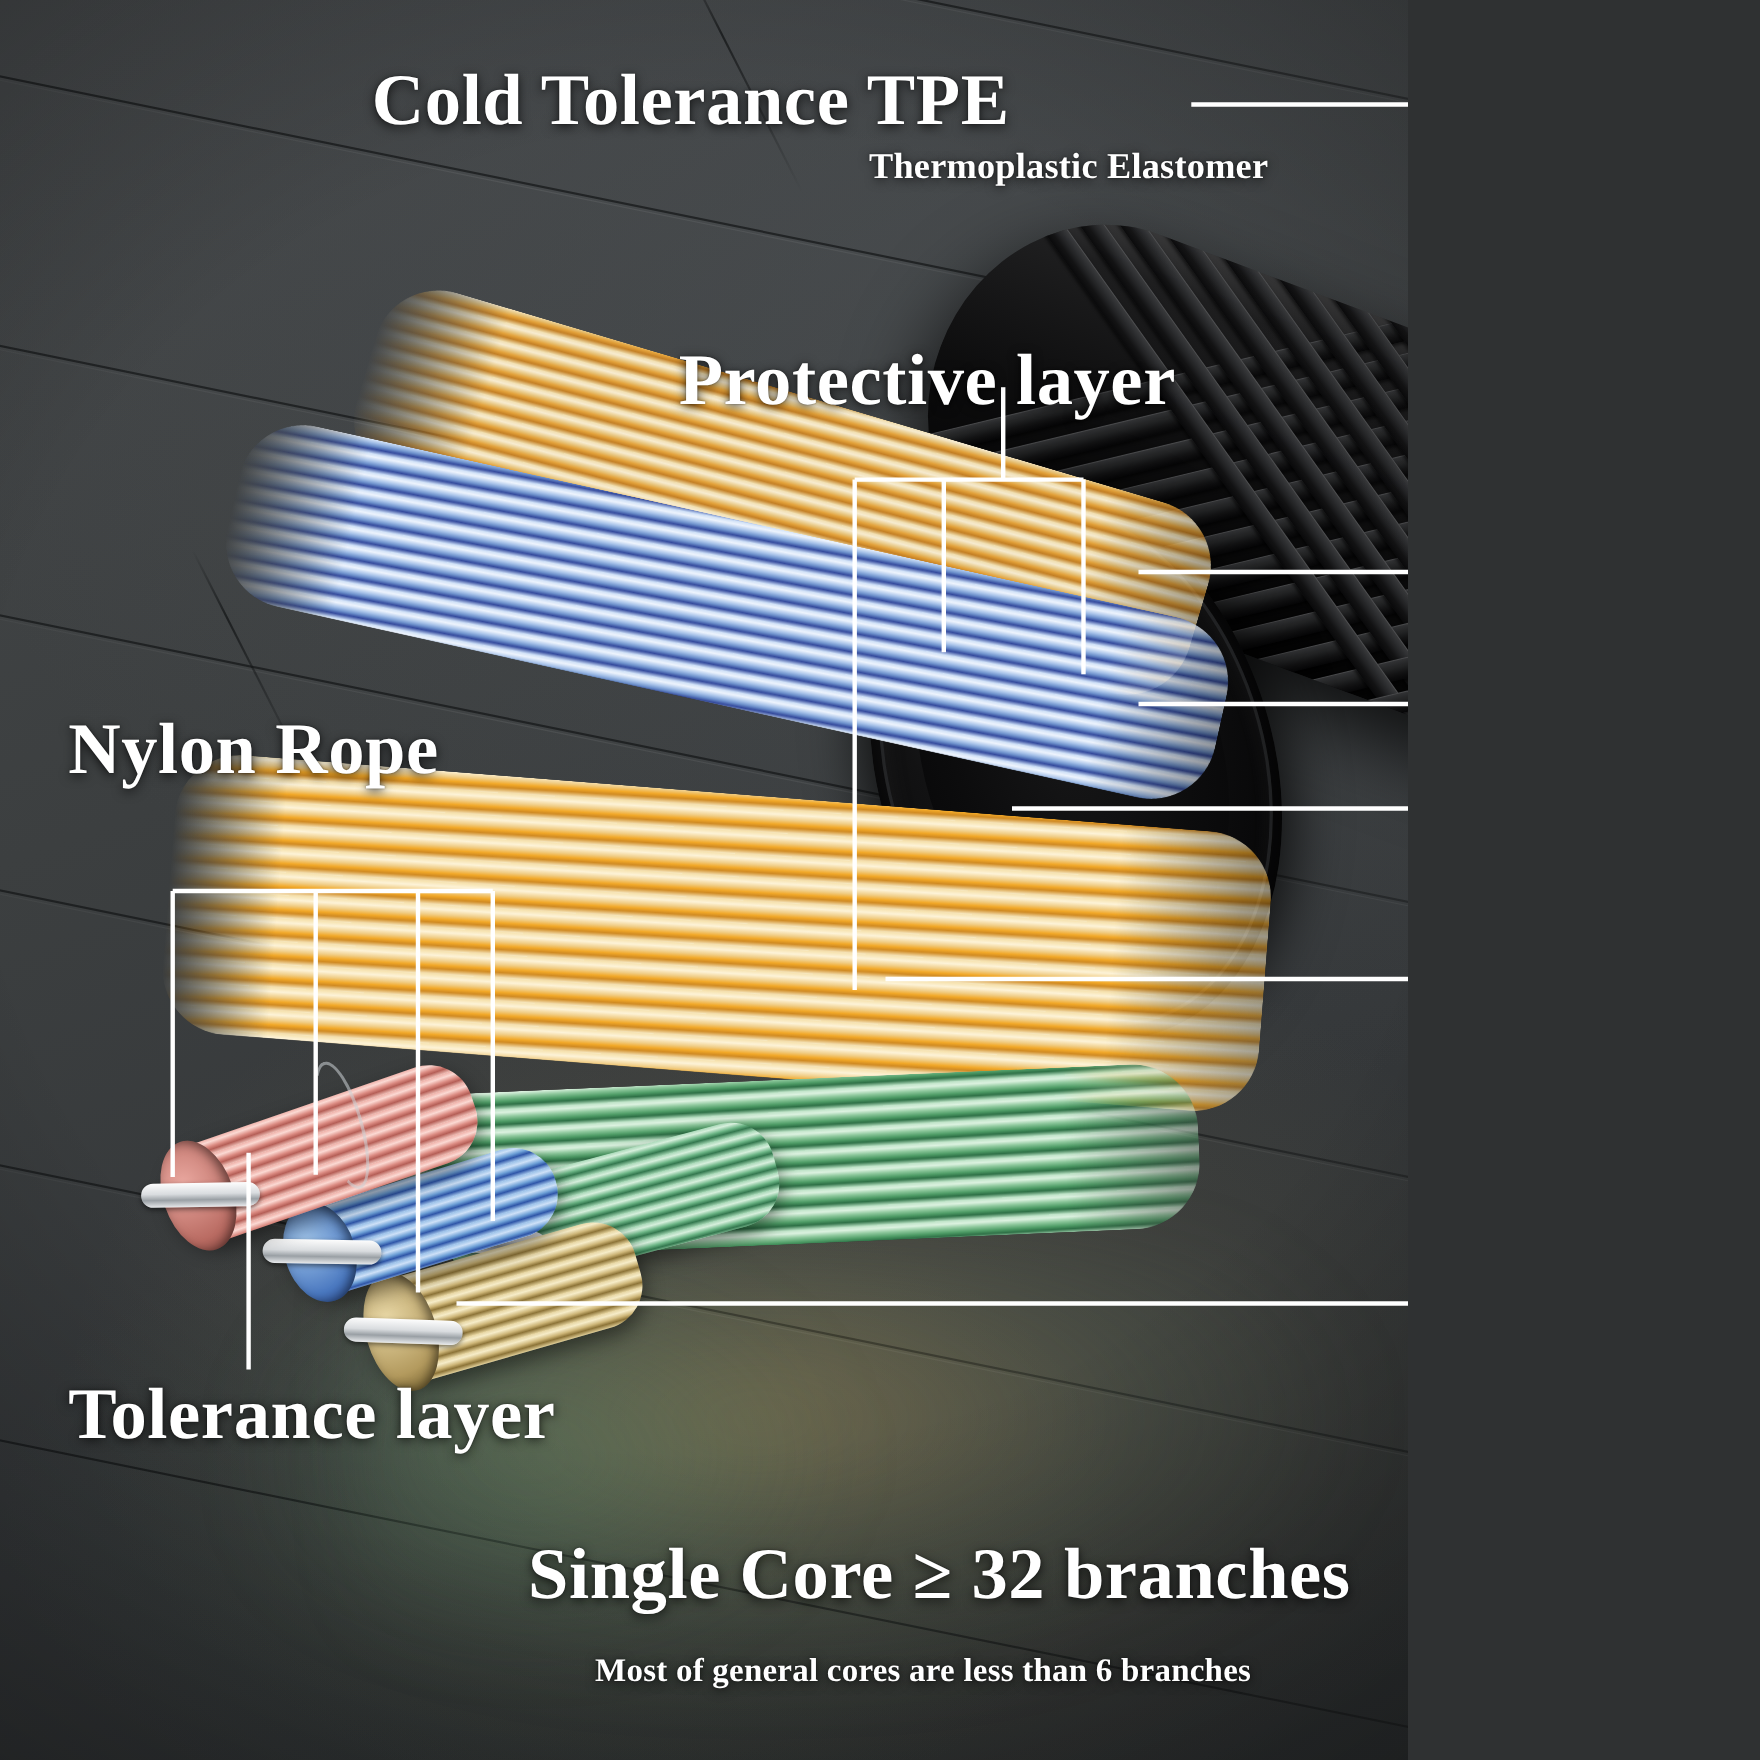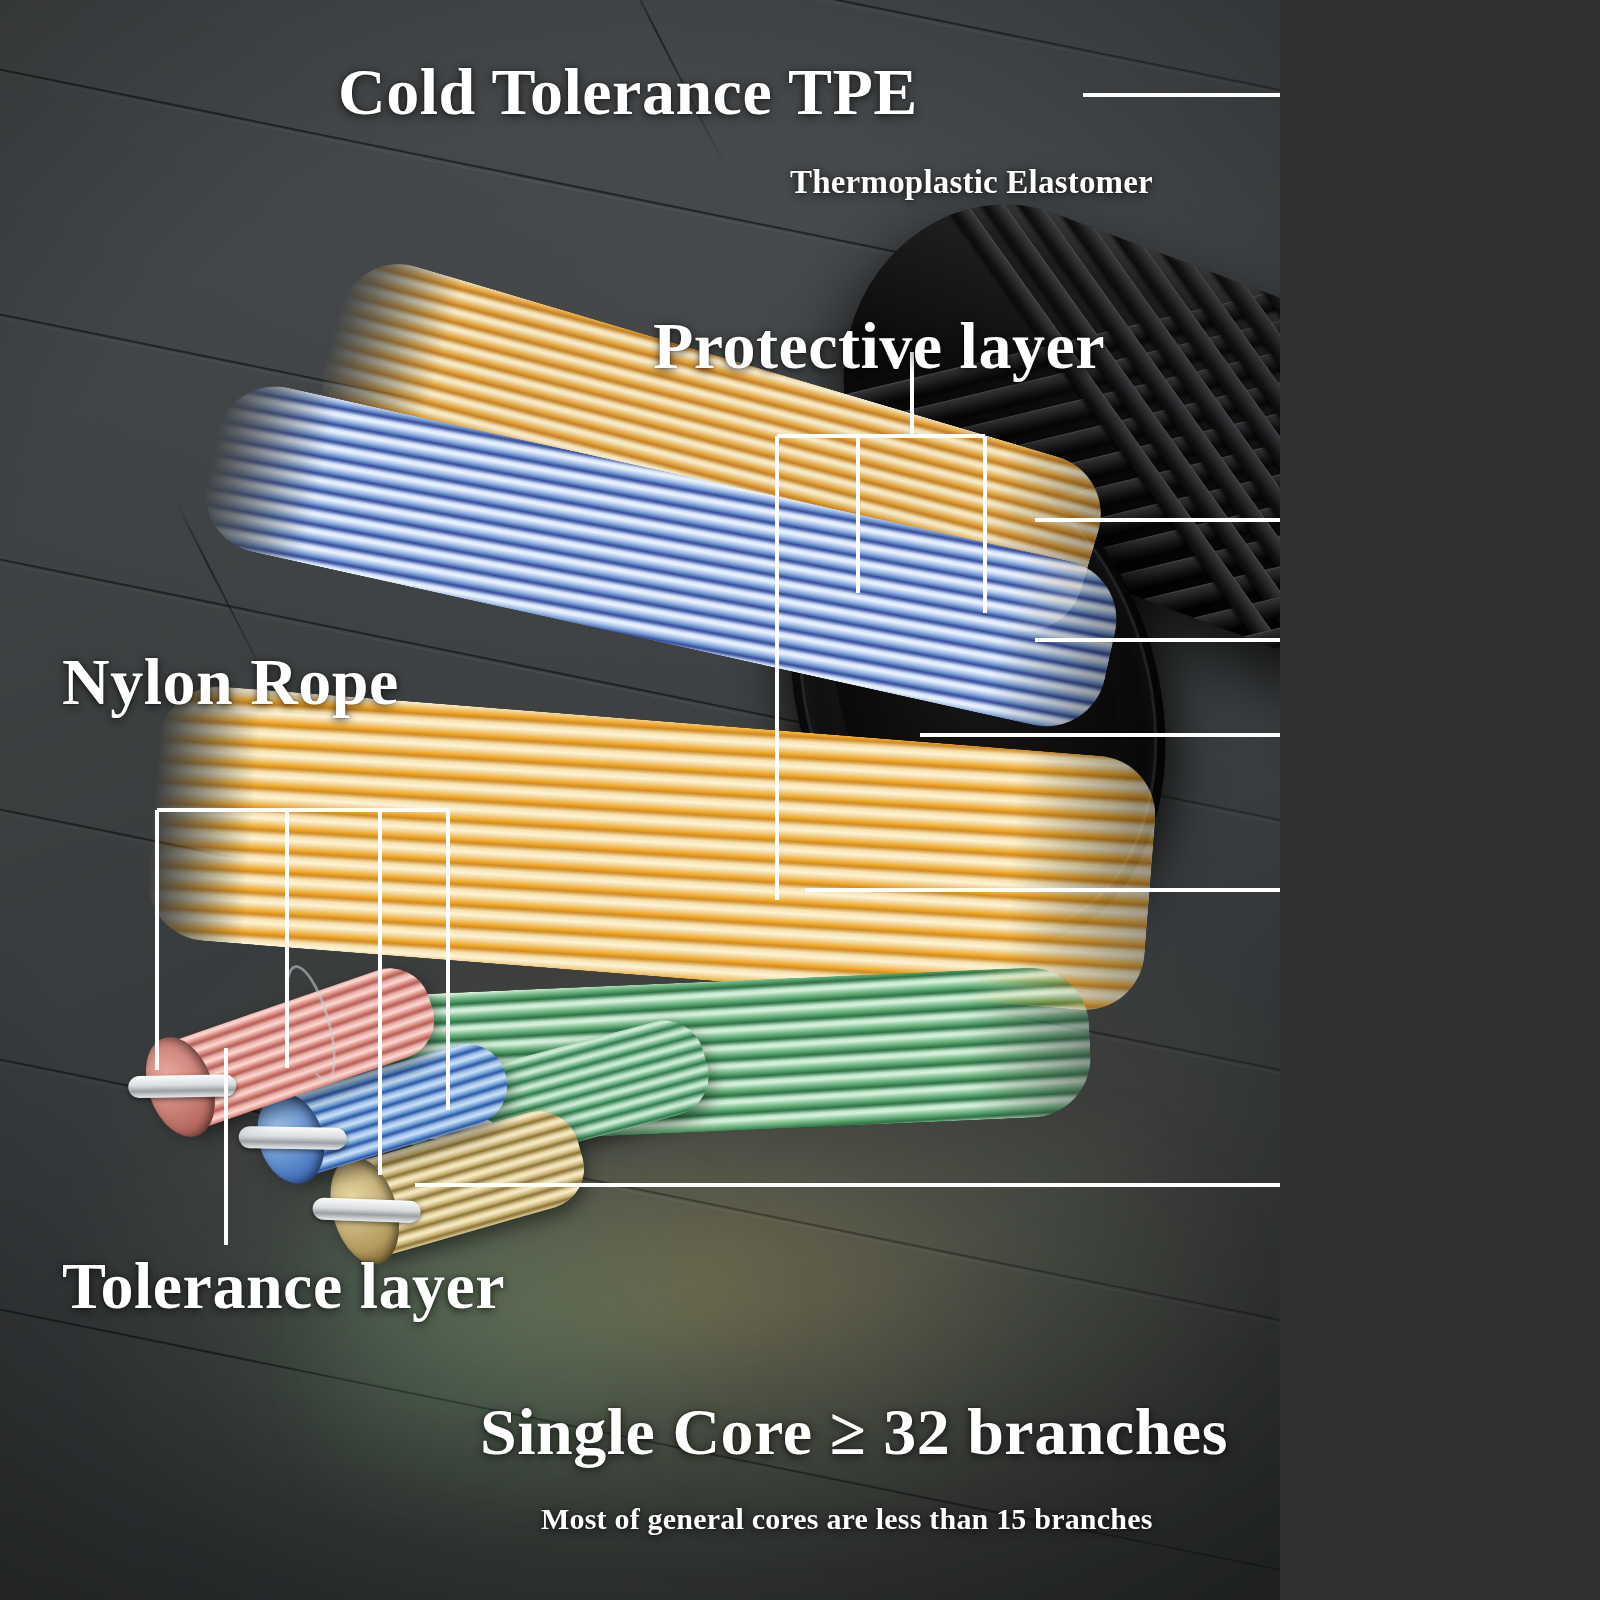--- a/index.html
+++ b/index.html
@@ -228,22 +228,22 @@
     color:#ffffff;
     font-weight:700;
     letter-spacing:.5px;
     text-shadow:0 2px 10px rgba(0,0,0,.70), 0 0 2px rgba(0,0,0,.5);
     white-space:nowrap;
   }
   .label.big   { font-size:66px; line-height:1.02; }
   .label.sub   { font-size:33px; font-weight:700; letter-spacing:.2px; }
 
   #lbl-tpe      { left:338px;  top:58px; }
-  #lbl-tpe-sub  { left:790px;  top:164px; }
-  #lbl-prot     { left:653px;  top:312px; }
+  #lbl-tpe-sub  { left:790px;  top:134px; }
+  #lbl-prot     { left:617px;  top:312px; }
   #lbl-nylon    { left:62px;   top:648px; }
   #lbl-shield   { left:62px;   top:1252px; }
   #lbl-core     { left:480px;  top:1398px; }
   #lbl-core-sub { left:541px;  top:1502px; font-size:30px; }
 </style>
 </head>
 <body>
 
 <div id="stage">
 
@@ -367,15 +367,15 @@
   <div class="label big" id="lbl-tpe">Cold Tolerance TPE</div>
   <div class="label sub" id="lbl-tpe-sub">Thermoplastic Elastomer</div>
 
   <div class="label big" id="lbl-prot">Protective layer</div>
 
   <div class="label big" id="lbl-nylon">Nylon Rope</div>
 
   <div class="label big" id="lbl-shield">Tolerance layer</div>
 
   <div class="label big" id="lbl-core">Single Core ≥ 32 branches</div>
-  <div class="label sub" id="lbl-core-sub">Most of general cores are less than 15 branches</div>
+  <div class="label sub" id="lbl-core-sub">Most of general cores are less than 6 branches</div>
 
 </div>
 
 </body></html>

